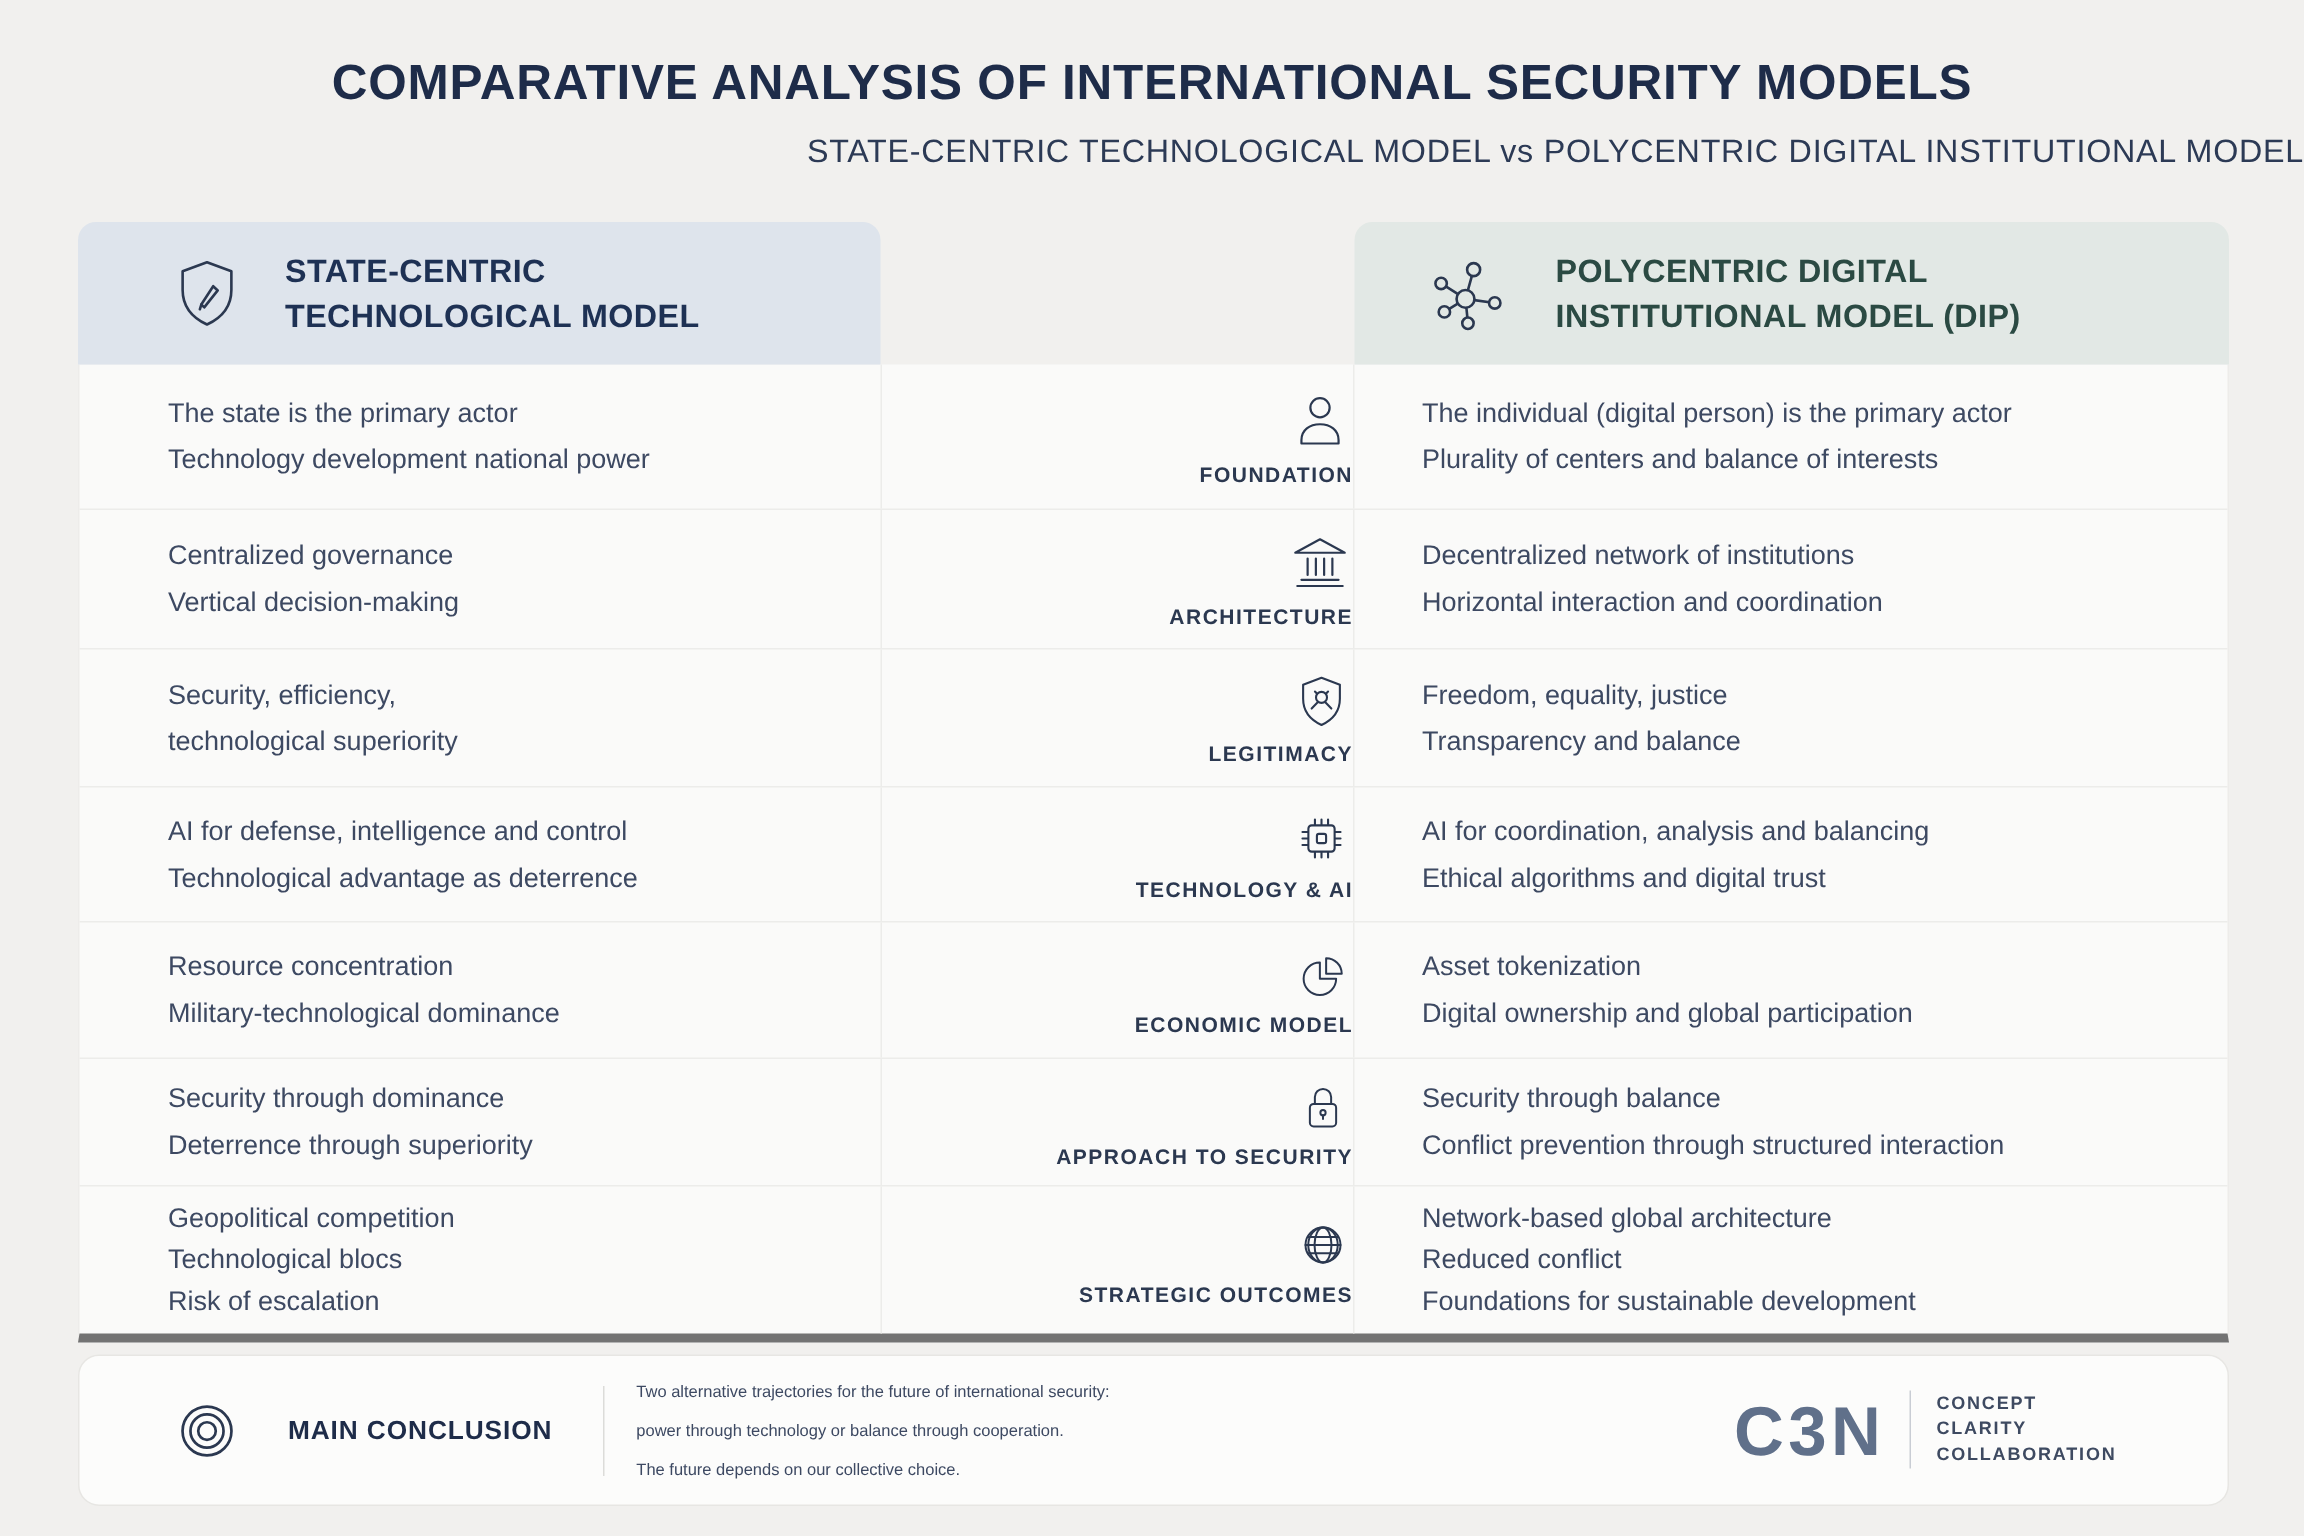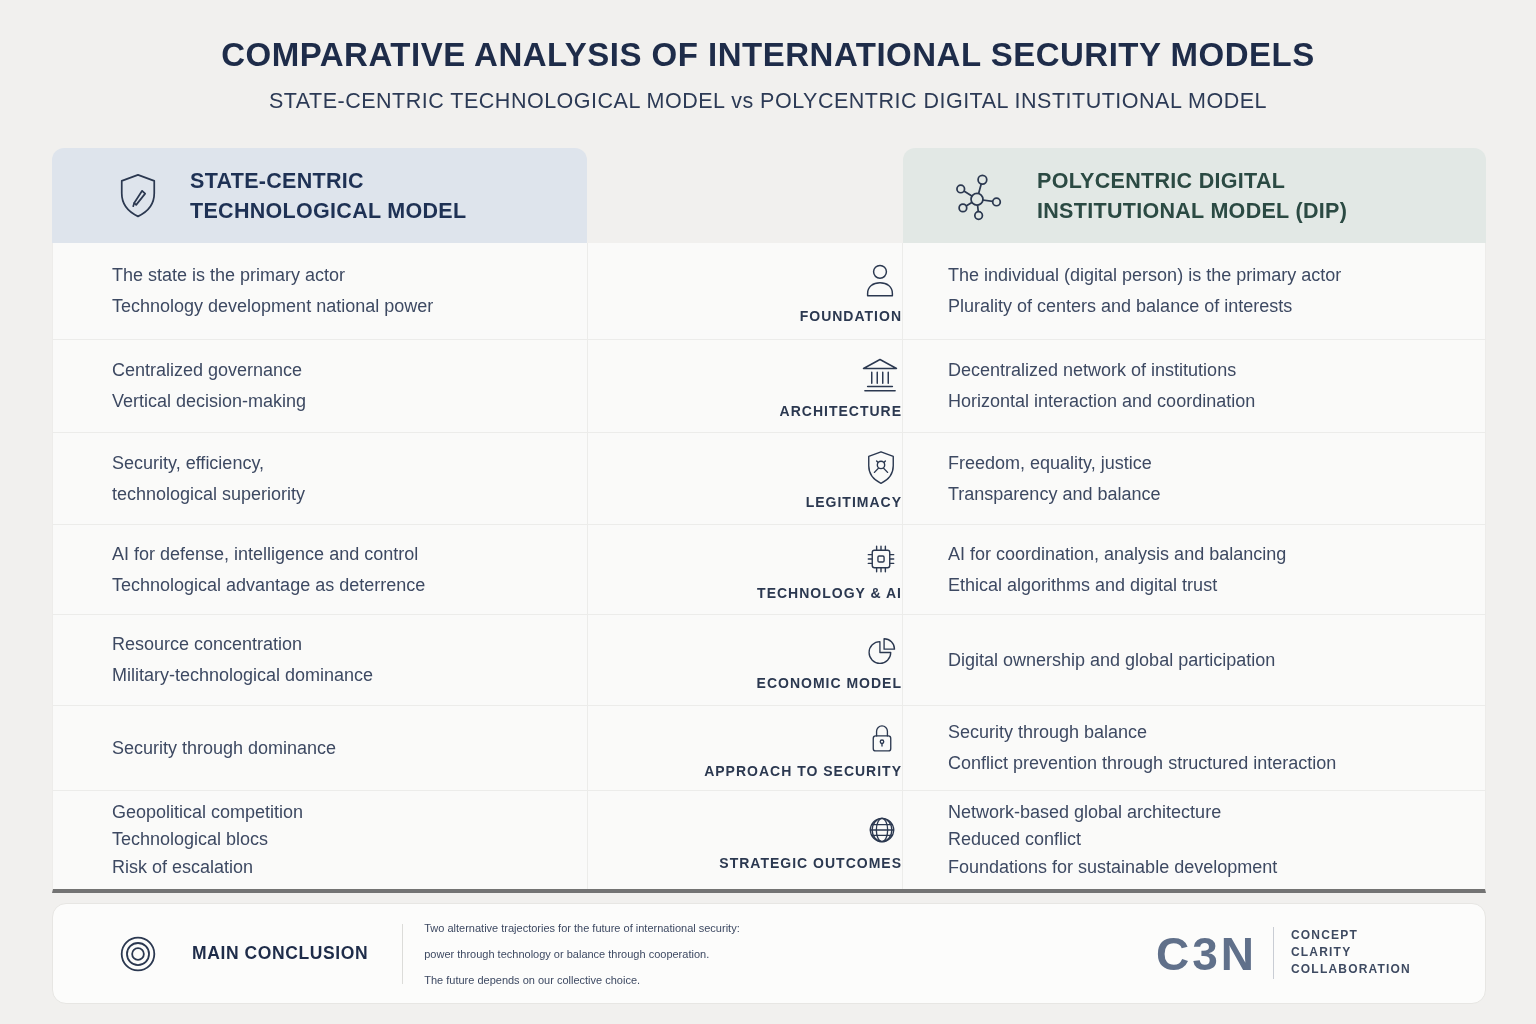--- a/index.html
+++ b/index.html
@@ -11,41 +11,41 @@
     -webkit-font-smoothing:antialiased;
   }
   .page{position:relative;width:1536px;height:1024px;overflow:hidden;}
 
   .title{
     position:absolute;top:36px;left:0;right:0;text-align:center;
     font-size:33px;font-weight:700;letter-spacing:.5px;
     color:var(--heading,#1e2c49);margin:0;
   }
   .subtitle{
-    position:absolute;top:89px;left:0;right:0;text-align:center;
+    position:absolute;top:89px;left:0;right:0;text-align:right;
     font-size:21.5px;font-weight:400;letter-spacing:.5px;
     color:var(--heading-soft,#2c3a55);margin:0;
   }
 
   .table{position:absolute;left:52px;top:148px;width:1434px;}
   .header-row{display:grid;grid-template-columns:535px 316px 583px;height:95px;}
   .hcard{display:flex;align-items:center;border-radius:12px 12px 0 0;}
   .hcard.left{background:var(--left-card-bg,#dee4ec);}
   .hcard.right{background:var(--right-card-bg,#e2e8e5);}
   .hcard .hicon{flex:0 0 auto;display:flex;}
   .hcard.left .hicon{margin-left:60px;}
   .hcard.right .hicon{margin-left:48px;}
   .htext{font-size:21.5px;font-weight:700;line-height:30px;letter-spacing:.3px;}
   .hcard.left .htext{margin-left:26px;color:var(--left-head-text,#1e3154);}
   .hcard.right .htext{margin-left:34px;color:var(--right-head-text,#2b4a43);}
 
   .tbody{
     background:var(--body-bg,#fafaf9);
     border-left:1px solid #edecea;border-right:1px solid #edecea;
-    border-bottom:4px solid #737373;
+    border-bottom:6px solid #737373;
   }
   .row{display:grid;grid-template-columns:534px 316px 582px;}
   .row + .row{border-top:1px solid #ececea;}
   .row:nth-child(1){height:96px;}
   .row:nth-child(2){height:92px;}
   .row:nth-child(3){height:91px;}
   .row:nth-child(4){height:89px;}
   .row:nth-child(5){height:90px;}
   .row:nth-child(6){height:84px;}
   .row:nth-child(7){height:98px;}
@@ -235,27 +235,29 @@
         <div class="cell cell-c">
           <span class="icon">
             <svg width="40" height="40" viewBox="0 0 48 48">
               <path d="M21.5 14 A13 13 0 1 0 34.5 27 L21.5 27 Z"></path>
               <path d="M26.5 10.5 A12.5 12.5 0 0 1 39 23 L26.5 23 Z"></path>
             </svg>
           </span>
           <div class="cat-label">ECONOMIC MODEL</div>
         </div>
         <div class="cell cell-r">
+          <div class="t-line">Asset tokenization</div>
           <div class="t-line">Digital ownership and global participation</div>
         </div>
       </div>
 
       <div class="row">
         <div class="cell cell-l">
           <div class="t-line">Security through dominance</div>
+          <div class="t-line">Deterrence through superiority</div>
         </div>
         <div class="cell cell-c">
           <span class="icon">
             <svg width="40" height="40" viewBox="0 0 48 48">
               <rect x="13.5" y="21.5" width="21" height="18" rx="3"></rect>
               <path d="M17.5 21.5 V16 A6.5 6.5 0 0 1 30.5 16 V21.5"></path>
               <circle cx="24" cy="28.5" r="2.1"></circle>
               <path d="M24 30.6 V33.6"></path>
             </svg>
           </span>

